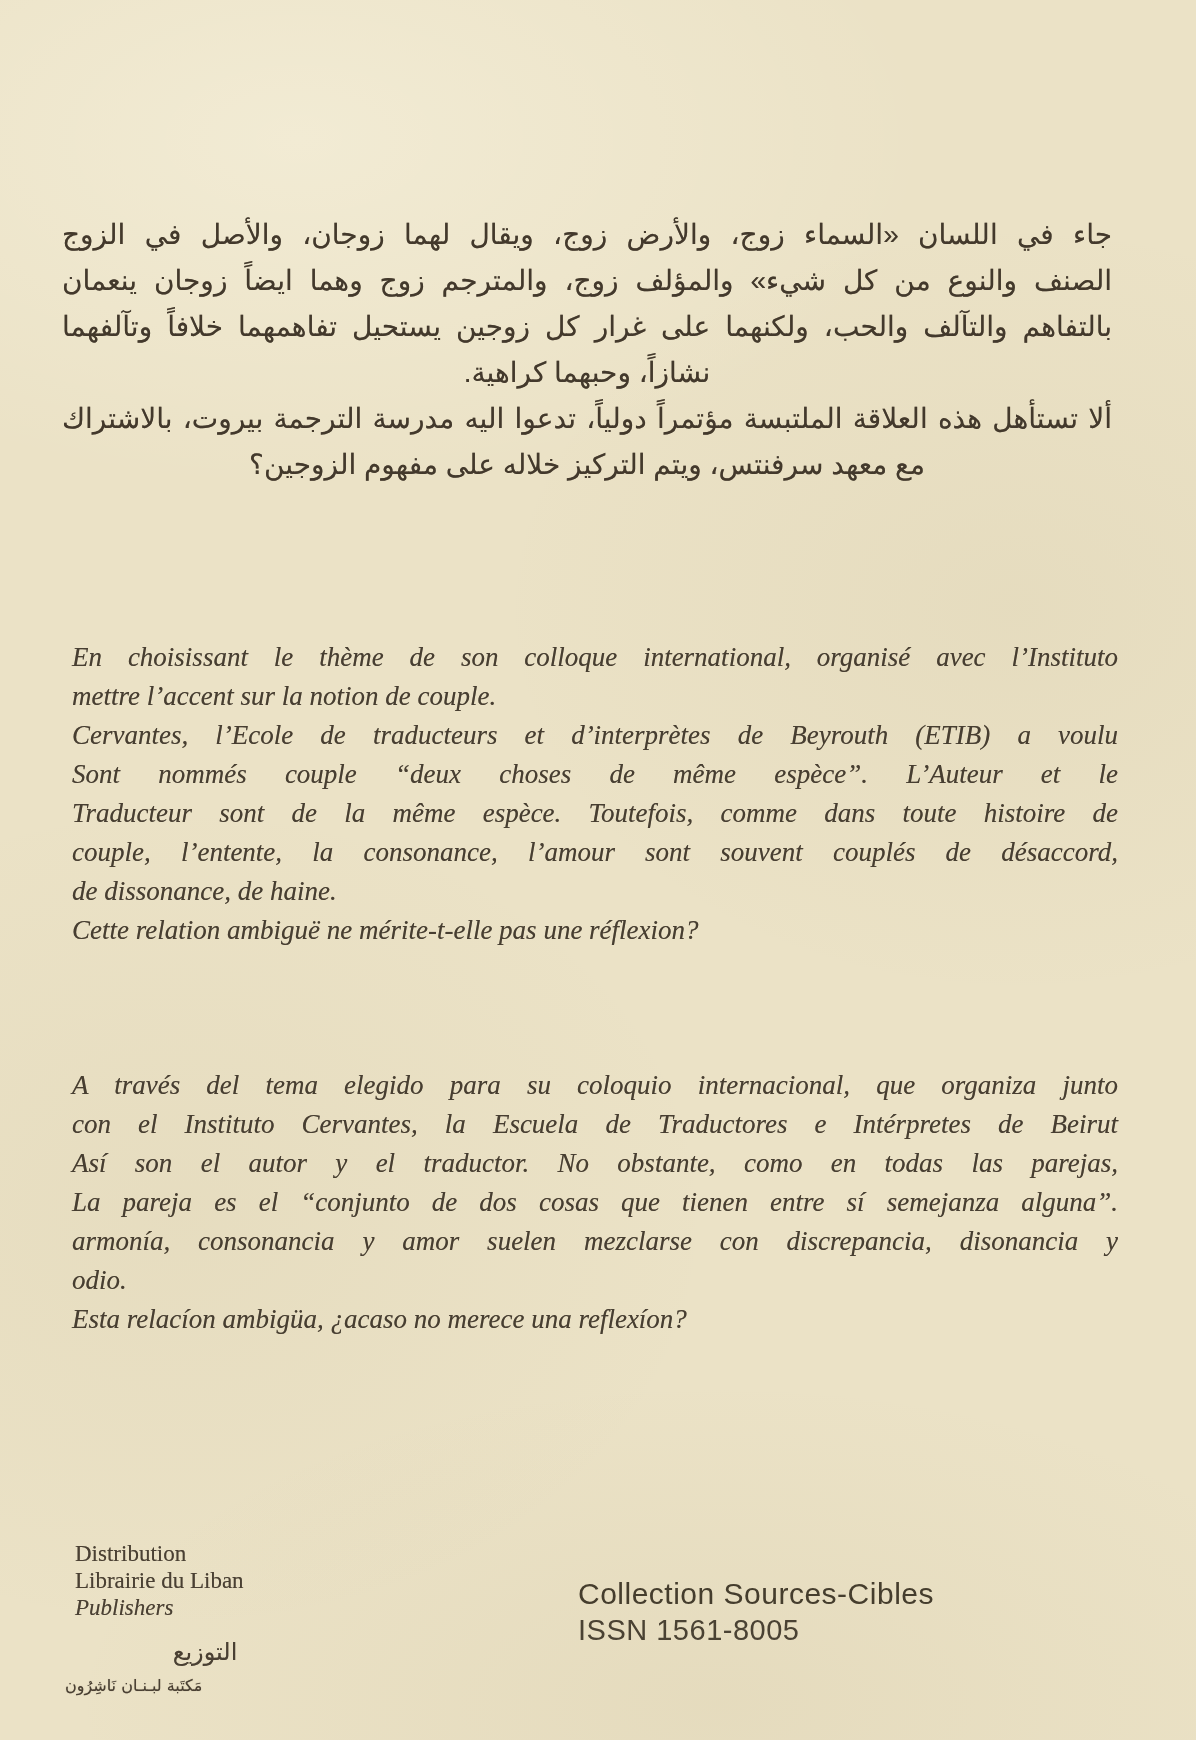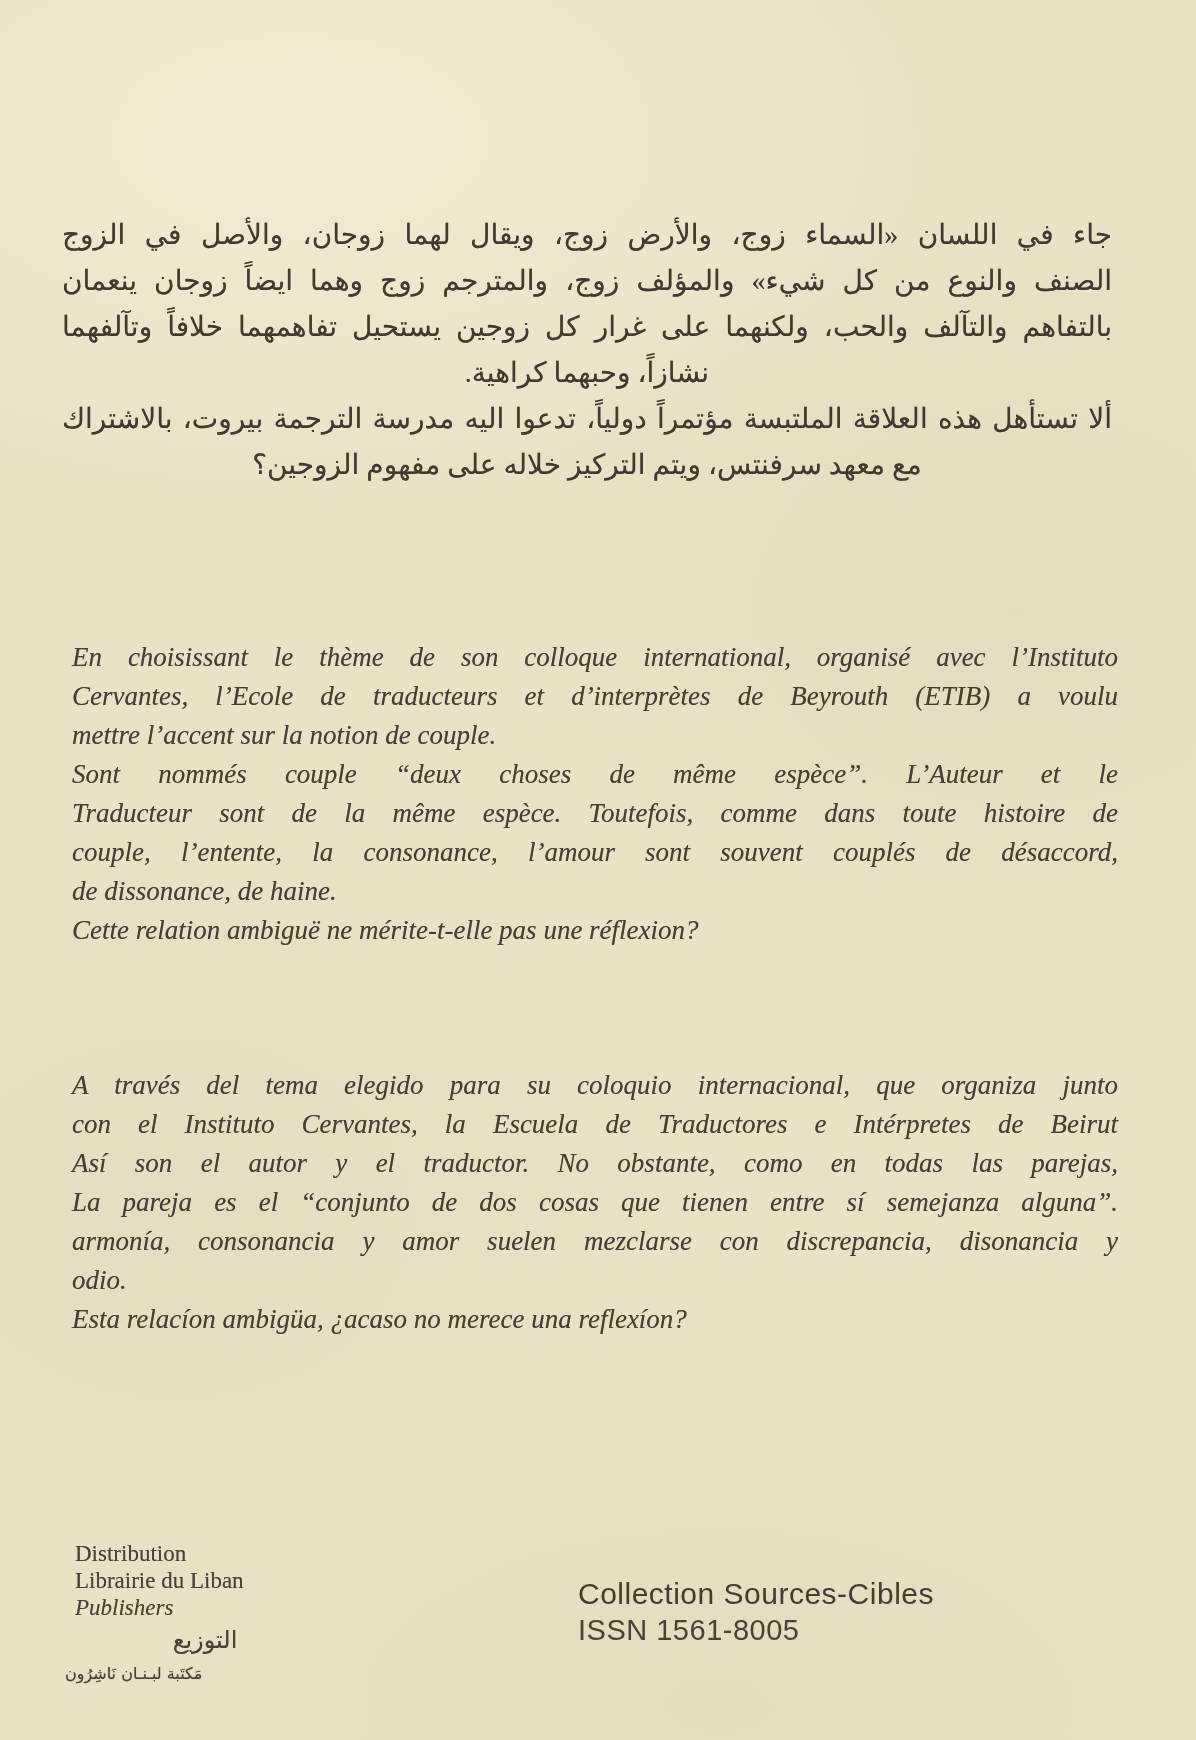--- a/index.html
+++ b/index.html
@@ -14,21 +14,21 @@
       radial-gradient(ellipse 900px 500px at 25% 8%,  rgba(255,252,238,0.35), rgba(255,252,238,0) 70%),
       radial-gradient(ellipse 800px 600px at 85% 35%, rgba(140,120,70,0.06), rgba(140,120,70,0) 65%),
       radial-gradient(ellipse 900px 700px at 15% 70%, rgba(140,120,70,0.05), rgba(140,120,70,0) 60%),
       radial-gradient(ellipse 1000px 500px at 60% 98%, rgba(150,130,80,0.07), rgba(150,130,80,0) 65%);
   }
 
   
   .arabic-block { position: absolute; left: 62px; right: 84px; top: 212px; }
   .ar-line {
     direction: rtl;
-    font-family: Liberation Serif, serif;
+    font-family: Liberation Sans, sans-serif;
     font-size: 28px;
     line-height: 46px;
     color: #43392c;
     text-align: justify;
     text-align-last: justify;
     text-shadow: 0 0 0.6px rgba(67,57,44,0.55);
   }
   .ar-line.end { text-align-last: center; }
 
   
@@ -57,21 +57,21 @@
     text-shadow: 0 0 0.6px rgba(74,64,51,0.5);
   }
   .dist-line .ital { font-style: italic; }
   .ar-dist {
     direction: rtl;
     font-family: "DejaVu Sans", sans-serif;
     font-size: 24px;
     line-height: 30px;
     color: #4a4033;
     text-align: center;
-    margin-top: 4px;
+    margin-top: 16px;
     text-shadow: 0 0 0.6px rgba(74,64,51,0.5);
   }
   .ar-pub {
     direction: rtl;
     font-family: "DejaVu Sans", sans-serif;
     font-size: 16px;
     line-height: 34px;
     color: #4a4033;
     text-align: left;
     margin-top: 2px;
@@ -106,22 +106,22 @@
       <div class="ar-line">جاء في اللسان «السماء زوج، والأرض زوج، ويقال لهما زوجان، والأصل في الزوج</div>
       <div class="ar-line">الصنف والنوع من كل شيء» والمؤلف زوج، والمترجم زوج وهما ايضاً زوجان ينعمان</div>
       <div class="ar-line">بالتفاهم والتآلف والحب، ولكنهما على غرار كل زوجين يستحيل تفاهمهما خلافاً وتآلفهما</div>
       <div class="ar-line end">نشازاً، وحبهما كراهية.</div>
       <div class="ar-line">ألا تستأهل هذه العلاقة الملتبسة مؤتمراً دولياً، تدعوا اليه مدرسة الترجمة بيروت، بالاشتراك</div>
       <div class="ar-line end">مع معهد سرفنتس، ويتم التركيز خلاله على مفهوم الزوجين؟</div>
     </section>
 
   <section class="french-block">
       <div class="lat-line">En choisissant le thème de son colloque international, organisé avec l’Instituto</div>
+      <div class="lat-line end">mettre l’accent sur la notion de couple.</div>
       <div class="lat-line">Cervantes, l’Ecole de traducteurs et d’interprètes de Beyrouth (ETIB) a voulu</div>
-      <div class="lat-line end">mettre l’accent sur la notion de couple.</div>
       <div class="lat-line">Sont nommés couple “deux choses de même espèce”. L’Auteur et le</div>
       <div class="lat-line">Traducteur sont de la même espèce. Toutefois, comme dans toute histoire de</div>
       <div class="lat-line">couple, l’entente, la consonance, l’amour sont souvent couplés de désaccord,</div>
       <div class="lat-line end">de dissonance, de haine.</div>
       <div class="lat-line end">Cette relation ambiguë ne mérite-t-elle pas une réflexion?</div>
     </section>
 
   <section class="spanish-block">
       <div class="lat-line">A través del tema elegido para su coloquio internacional, que organiza junto</div>
       <div class="lat-line">con el Instituto Cervantes, la Escuela de Traductores e Intérpretes de Beirut</div>

